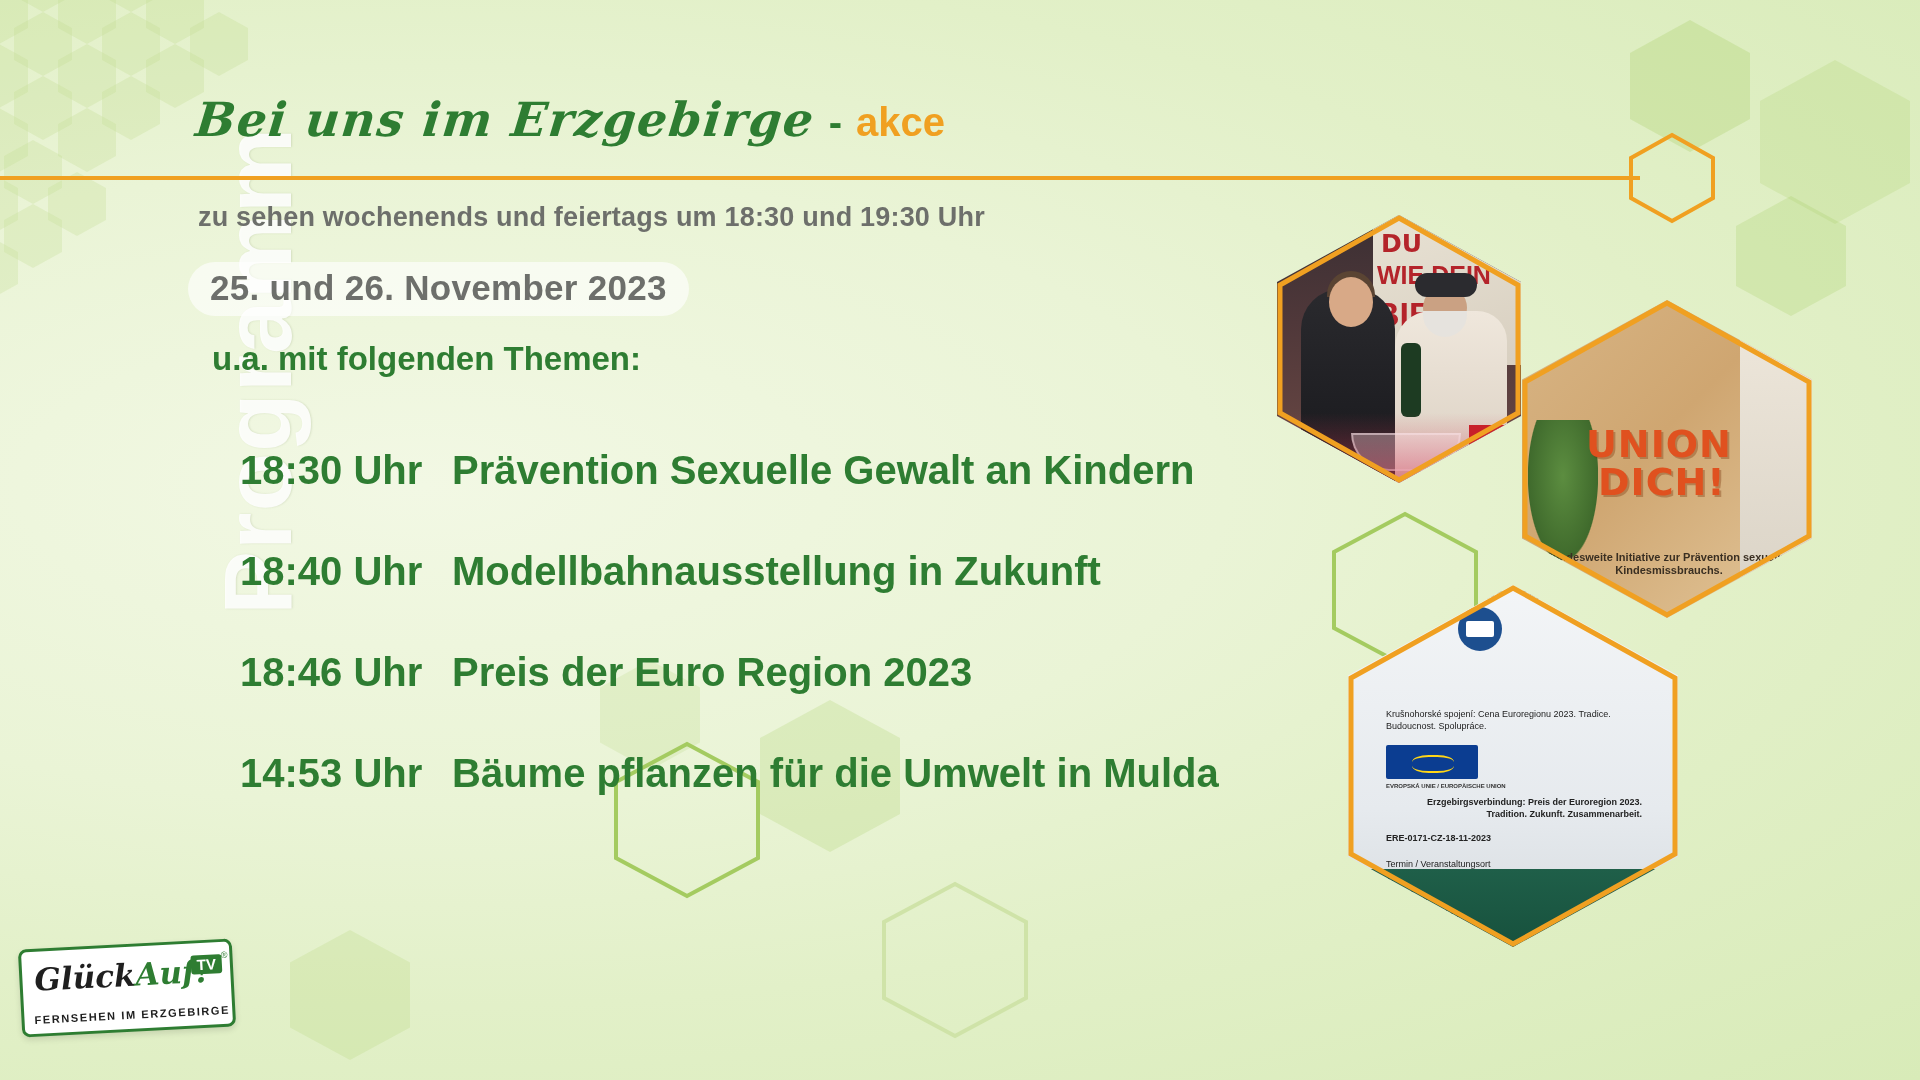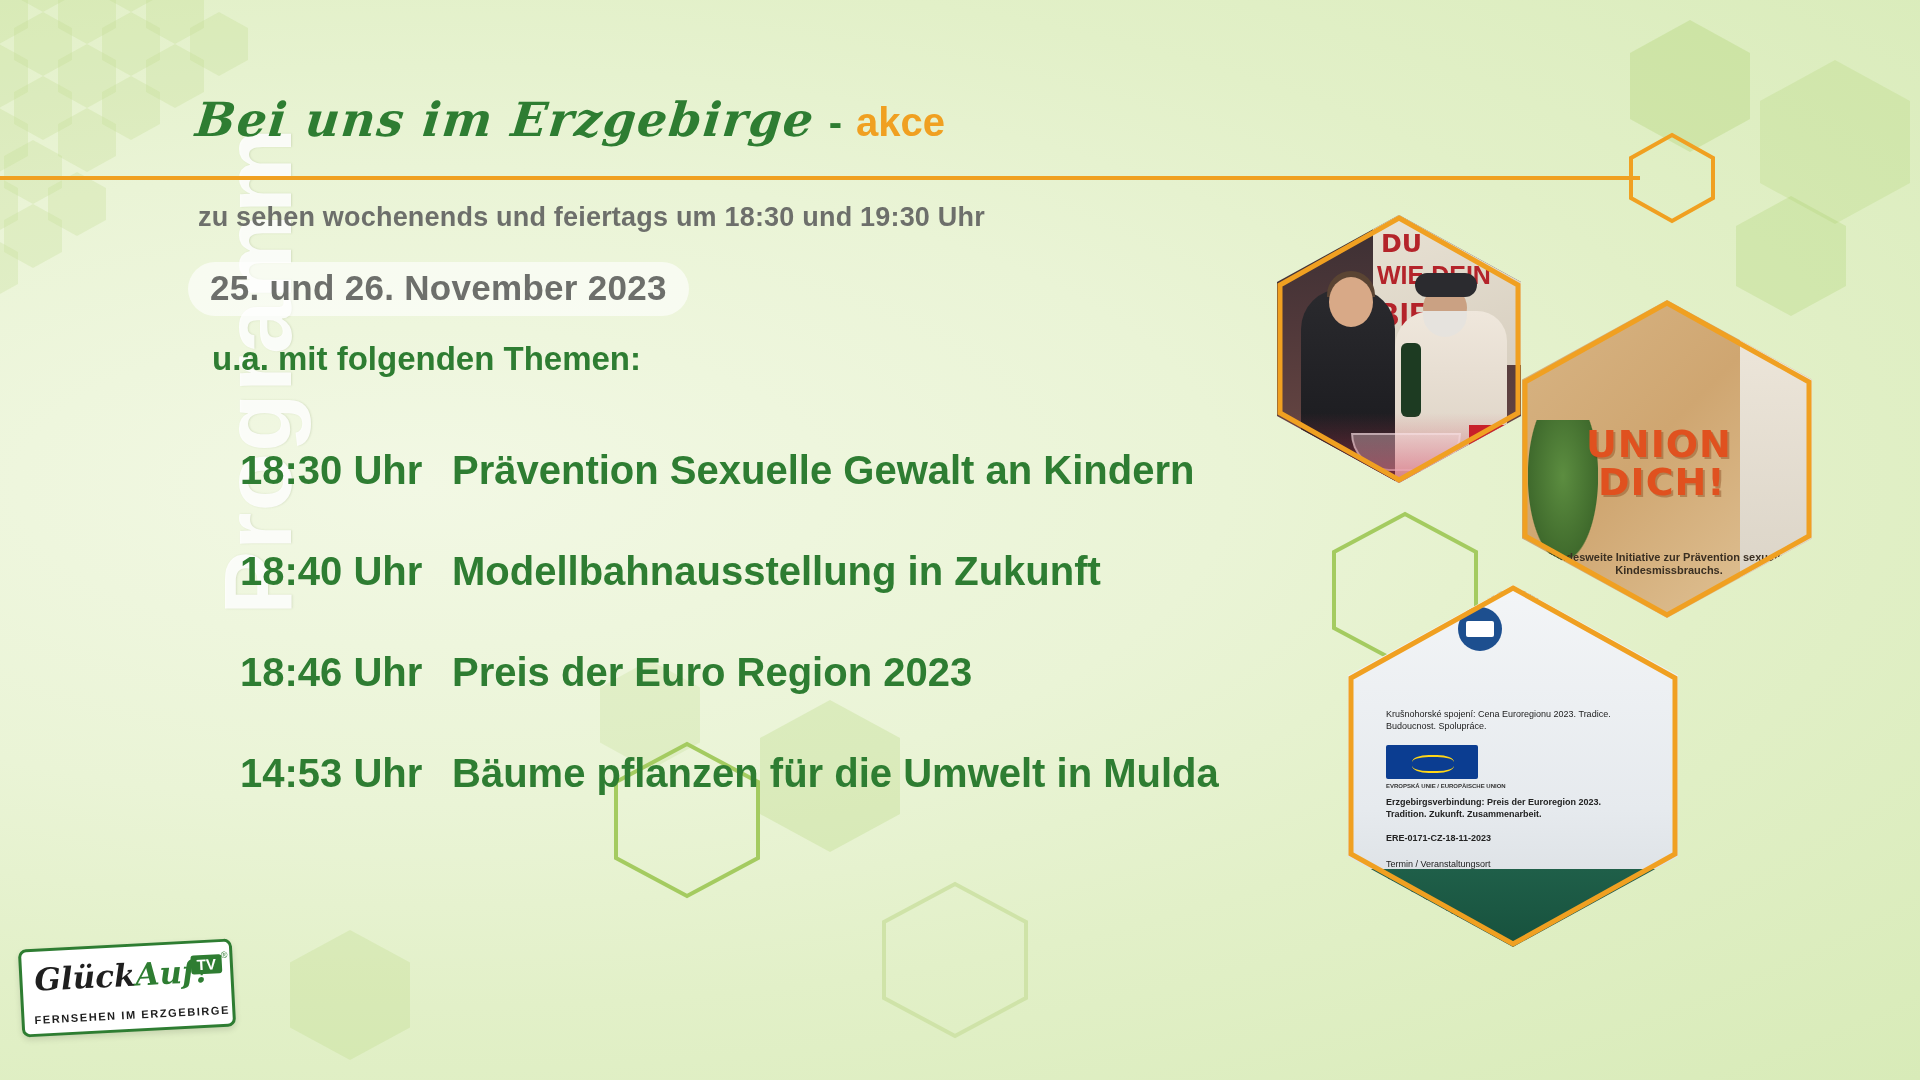--- a/index.html
+++ b/index.html
@@ -444,21 +444,21 @@
 
   <div class="photo" id="photo3">
     <div class="bg"></div>
     <div class="logo"></div>
     <div class="topline">Lesná</div>
     <div class="h1">Bezeichnung der Veranstaltung</div>
     <div class="h2">Název akce</div>
     <div class="ln" style="left:38px; top:124px; width:250px;">Krušnohorské spojení: Cena Euroregionu 2023. Tradice. Budoucnost. Spolupráce.</div>
     <div class="eu"></div>
     <div class="euc">EVROPSKÁ UNIE / EUROPÄISCHE UNION</div>
-    <div class="ln" style="left:38px; top:212px; width:256px; font-weight:bold;">Erzgebirgsverbindung: Preis der Euroregion 2023. Tradition. Zukunft. Zusammenarbeit.</div>
+    <div class="ln" style="left:38px; top:212px; width:256px; font-weight:bold;text-align:right;">Erzgebirgsverbindung: Preis der Euroregion 2023. Tradition. Zukunft. Zusammenarbeit.</div>
     <div class="ln" style="left:38px; top:248px; font-weight:bold;">ERE-0171-CZ-18-11-2023</div>
     <div class="ln" style="left:38px; top:274px;">Termin / Veranstaltungsort</div>
     <div class="ln" style="left:38px; top:288px; font-weight:bold;">Termín / Místo konání</div>
     <div class="ln" style="left:38px; top:304px; font-size:12px; font-weight:bold;">21.11. 2023</div>
     <div class="ln" style="left:38px; top:322px; font-size:10px;">Horský areál Lesná</div>
     <div class="band"></div>
   </div>
   <div class="photo-frame" style="left:1348px; top:585px;">
     <svg width="330" height="362" viewBox="0 0 330 362">
         <polygon points="165,3 327,93 327,269 165,359 3,269 3,93" fill="none" stroke="#f0a021" stroke-width="5"></polygon>

